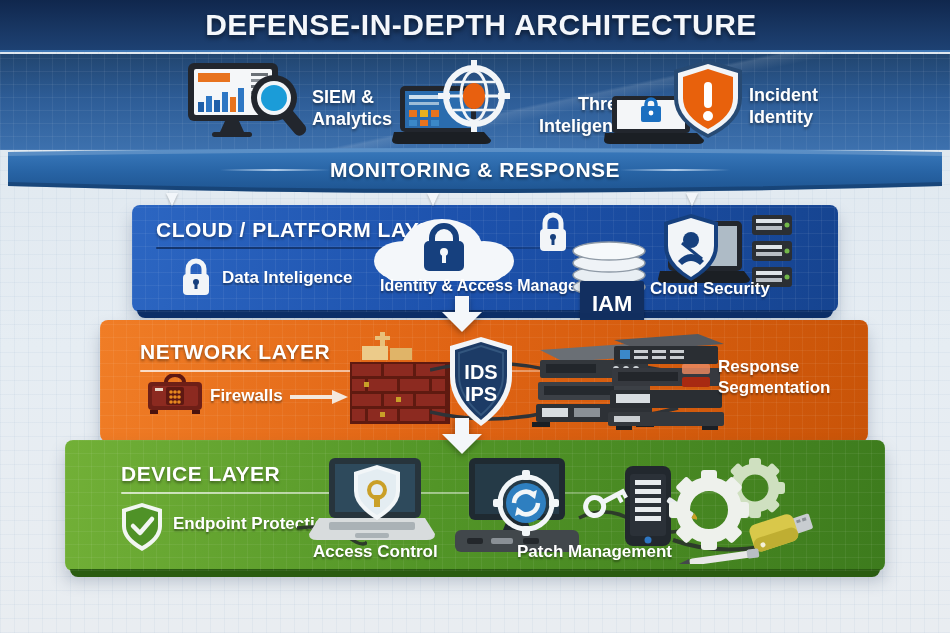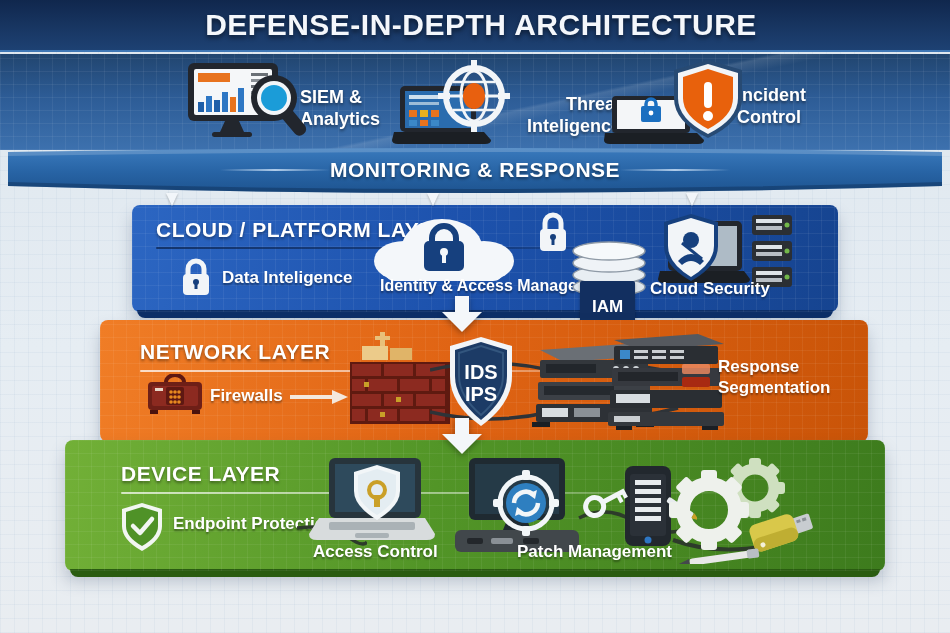--- a/index.html
+++ b/index.html
@@ -35,21 +35,21 @@
   }
   
   .sky {
     position:absolute; left:0; top:54px; width:950px; height:96px; z-index:1;
     background:linear-gradient(180deg,#21456f 0%,#2d5c96 45%,#3d71ae 100%);
   }
   .sky::after {
     content:""; position:absolute; inset:0; pointer-events:none;
     background:linear-gradient(168deg, transparent 55%, rgba(255,255,255,.12) 56%, transparent 60%);
   }
-  .mon-label { position:absolute; z-index:3; color:#fff; font-weight:700; font-size:18px; line-height:22px; text-shadow:0 2px 3px rgba(0,0,0,.45); }
+  .mon-label { position:absolute; z-index:3; color:#fff; font-weight:700; font-size:18px; line-height:22px; text-shadow:0 2px 3px rgba(0,0,0,.45);margin-left:12px; }
   .lbl-siem { left:300px; top:86px; }
   .lbl-threat { left:527px; top:93px;text-align:right; }
   .lbl-incident { left:737px; top:84px; }
   .abs { position:absolute; }
   
   .ribbon { position:absolute; left:0; top:140px; width:950px; height:64px; z-index:4; }
   .ribbon-text {
     position:absolute; left:0; top:18px; width:950px; text-align:center;
     color:#fff; font-size:21px; font-weight:700; letter-spacing:.5px;
     text-shadow:0 2px 3px rgba(0,0,0,.45);
@@ -71,22 +71,22 @@
   .panel-cloud::after { background:#0d2f68; }
   .panel-network { left:100px; top:320px; width:768px; height:122px;
     background:linear-gradient(100deg,#f07d26 0%,#e06414 45%,#c95408 100%); }
   .panel-network::after { background:#8f3a05; }
   .panel-device { left:65px; top:440px; width:820px; height:131px;
     background:linear-gradient(100deg,#72b037 0%,#529527 45%,#3d7b1d 100%); }
   .panel-device::after { background:#2a5c11; }
   
   .down-arrow { position:absolute; z-index:5; filter:drop-shadow(0 2px 3px rgba(0,0,0,.35)); }
   
-  .iam-badge { position:absolute; background:#122f60; color:#fff; font-weight:700; font-size:17px;
-    padding:16px 12px; border-radius:2px; text-shadow:none; box-shadow:0 2px 3px rgba(0,0,0,.35); }
+  .iam-badge { position:absolute; background:#122f60; color:#fff; font-weight:700; font-size:22px;
+    padding:10px 12px; border-radius:2px; text-shadow:none; box-shadow:0 2px 3px rgba(0,0,0,.35); }
   svg { display:block; }
   svg text { font-family:"Liberation Sans", sans-serif; }
 </style>
 </head>
 <body>
 
 <div class="stage lightgrid">
 
   <header class="titlebar">
     <h1>DEFENSE-IN-DEPTH ARCHITECTURE</h1>
@@ -162,21 +162,21 @@
   </svg>
   <svg class="abs" style="left:666px;top:58px;z-index:4" width="84" height="84" viewBox="0 0 84 84">
     <path d="M42 2 L76 12 V40 Q76 64 42 80 Q8 64 8 40 V12 Z" fill="#274a73"></path>
     <path d="M42 6 L72 15 V40 Q72 61 42 76 Q12 61 12 40 V15 Z" fill="#f2f5f8"></path>
     <path d="M42 11 L67 19 V40 Q67 58 42 71 Q17 58 17 40 V19 Z" fill="#e8610c"></path>
     <rect x="38" y="24" width="8" height="26" rx="4" fill="#fff"></rect>
     <circle cx="42" cy="58" r="5" fill="#fff"></circle>
   </svg>
   <div class="mon-label lbl-incident">
     <div>Incident</div>
-    <div>Control</div>
+    <div>Identity</div>
   </div>
 
   <div class="ribbon">
     <svg width="950" height="64" viewBox="0 0 950 64">
       <defs>
         <linearGradient id="rb" x1="0" y1="0" x2="0" y2="1">
           <stop offset="0" stop-color="#3a7abd"></stop>
             <stop offset=".55" stop-color="#2763a4"></stop>
             <stop offset="1" stop-color="#1e5490"></stop>
         </linearGradient>

